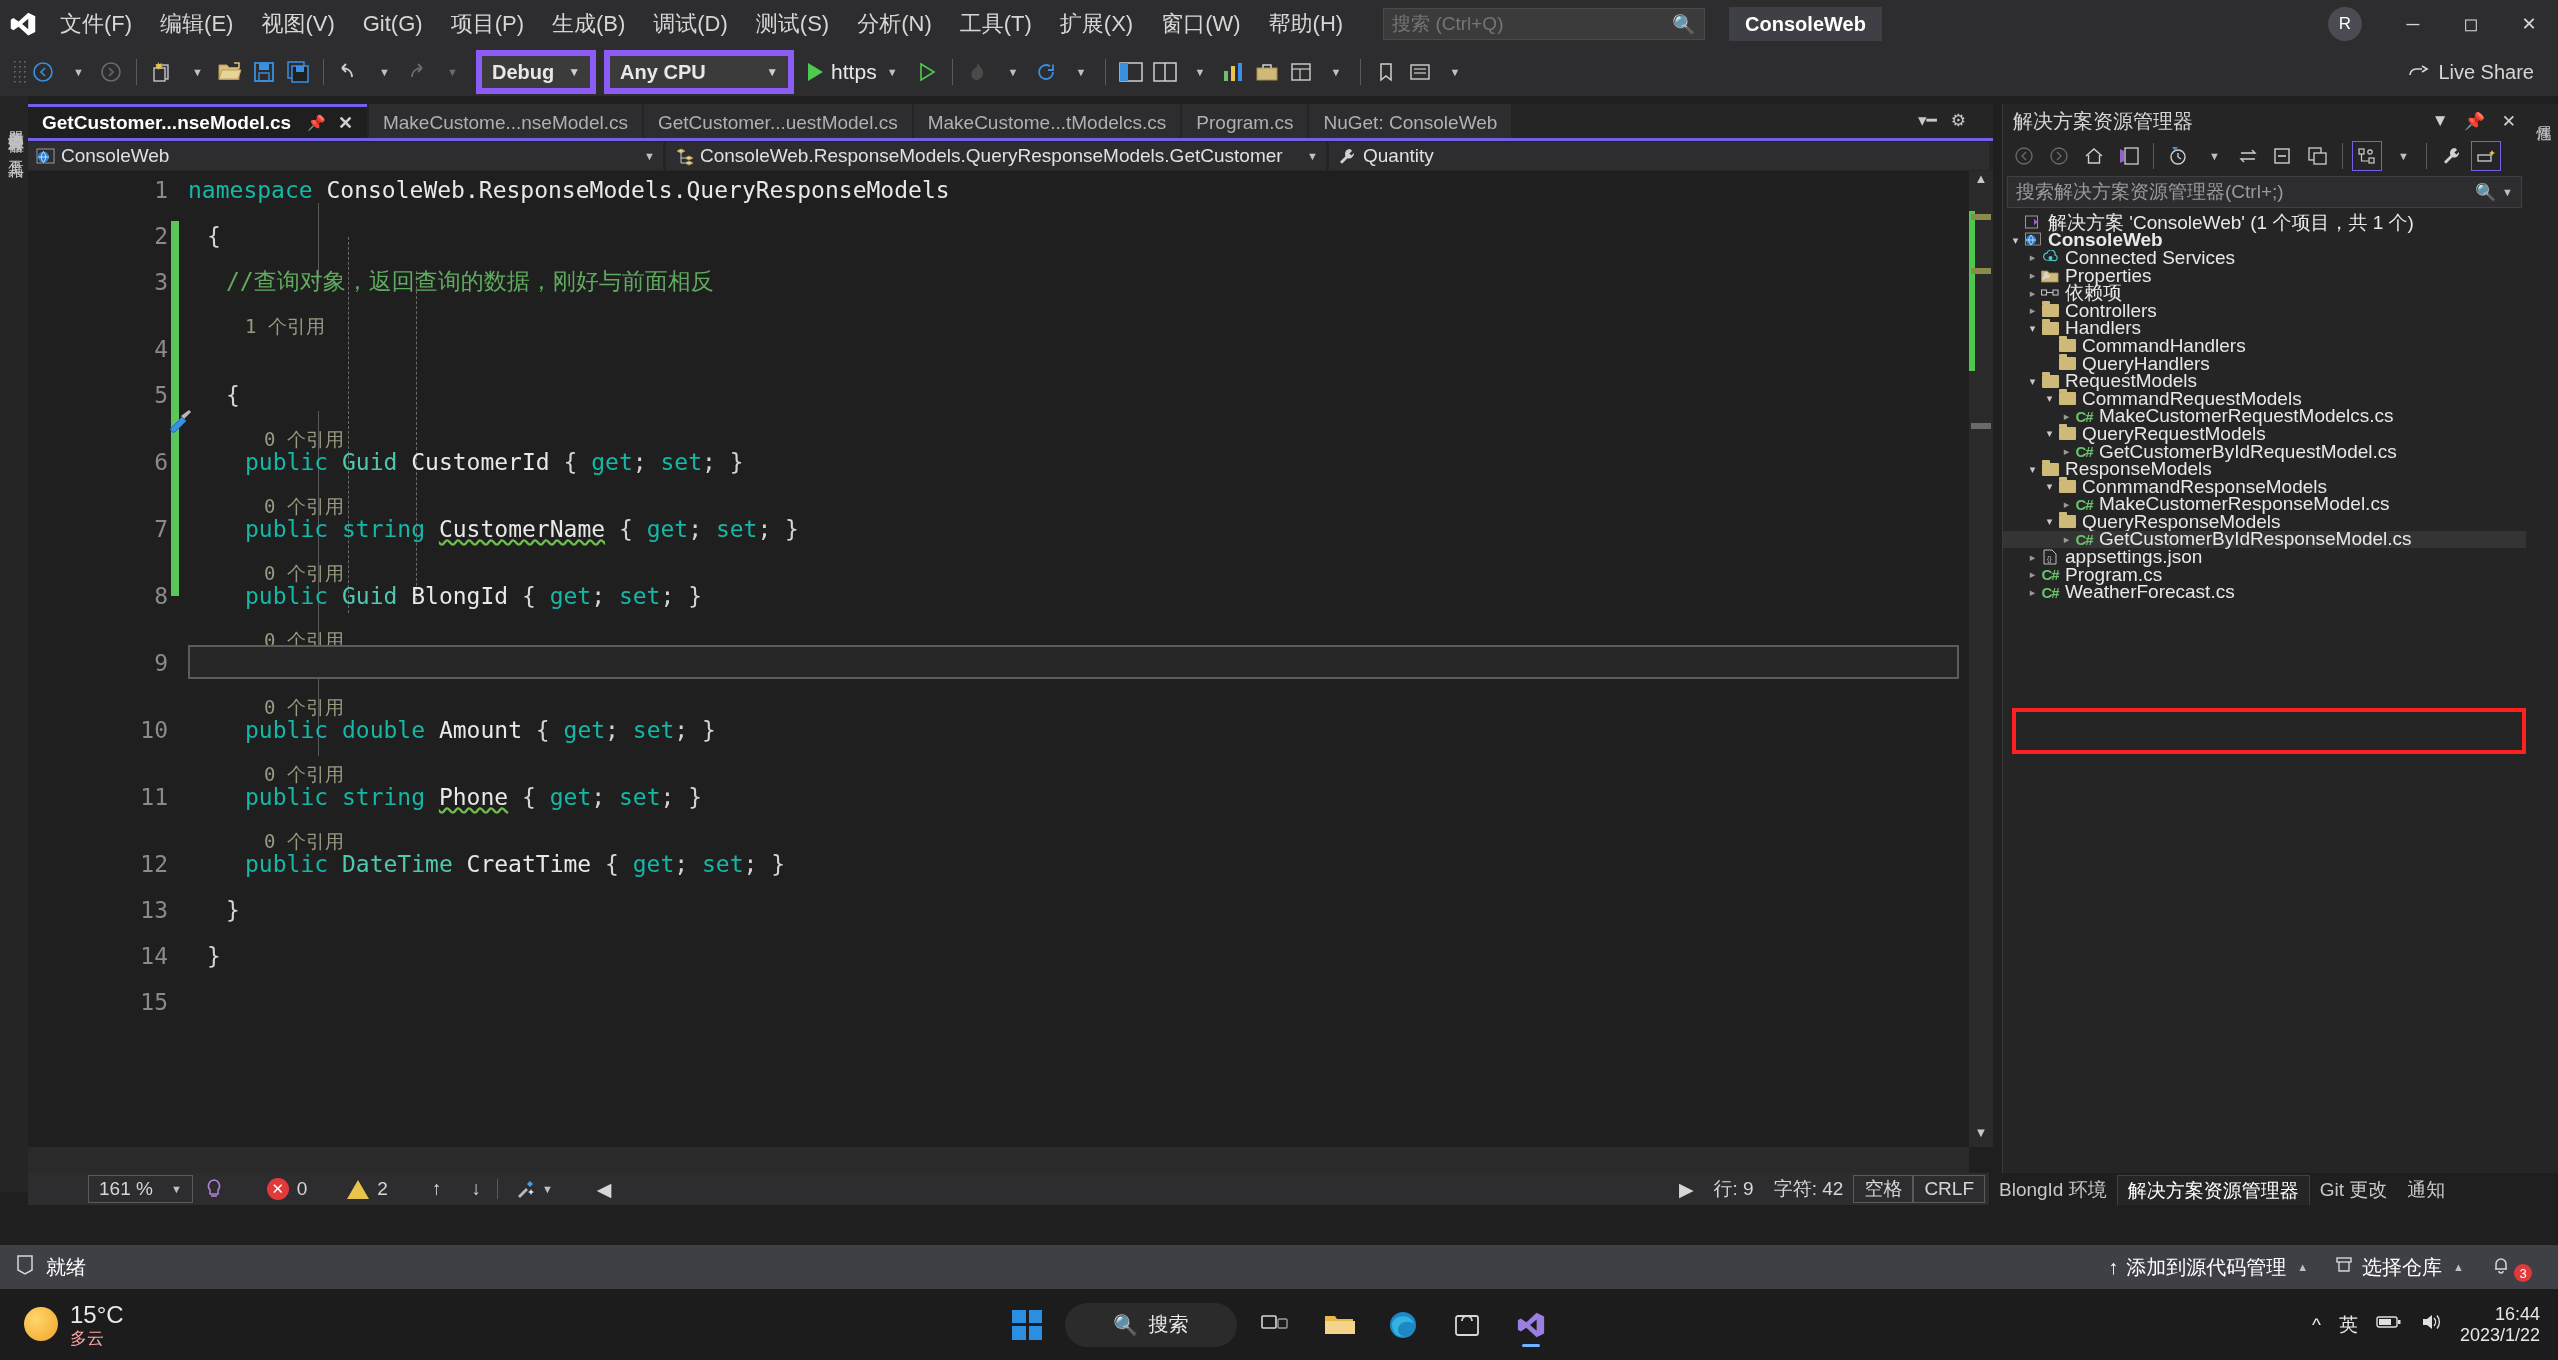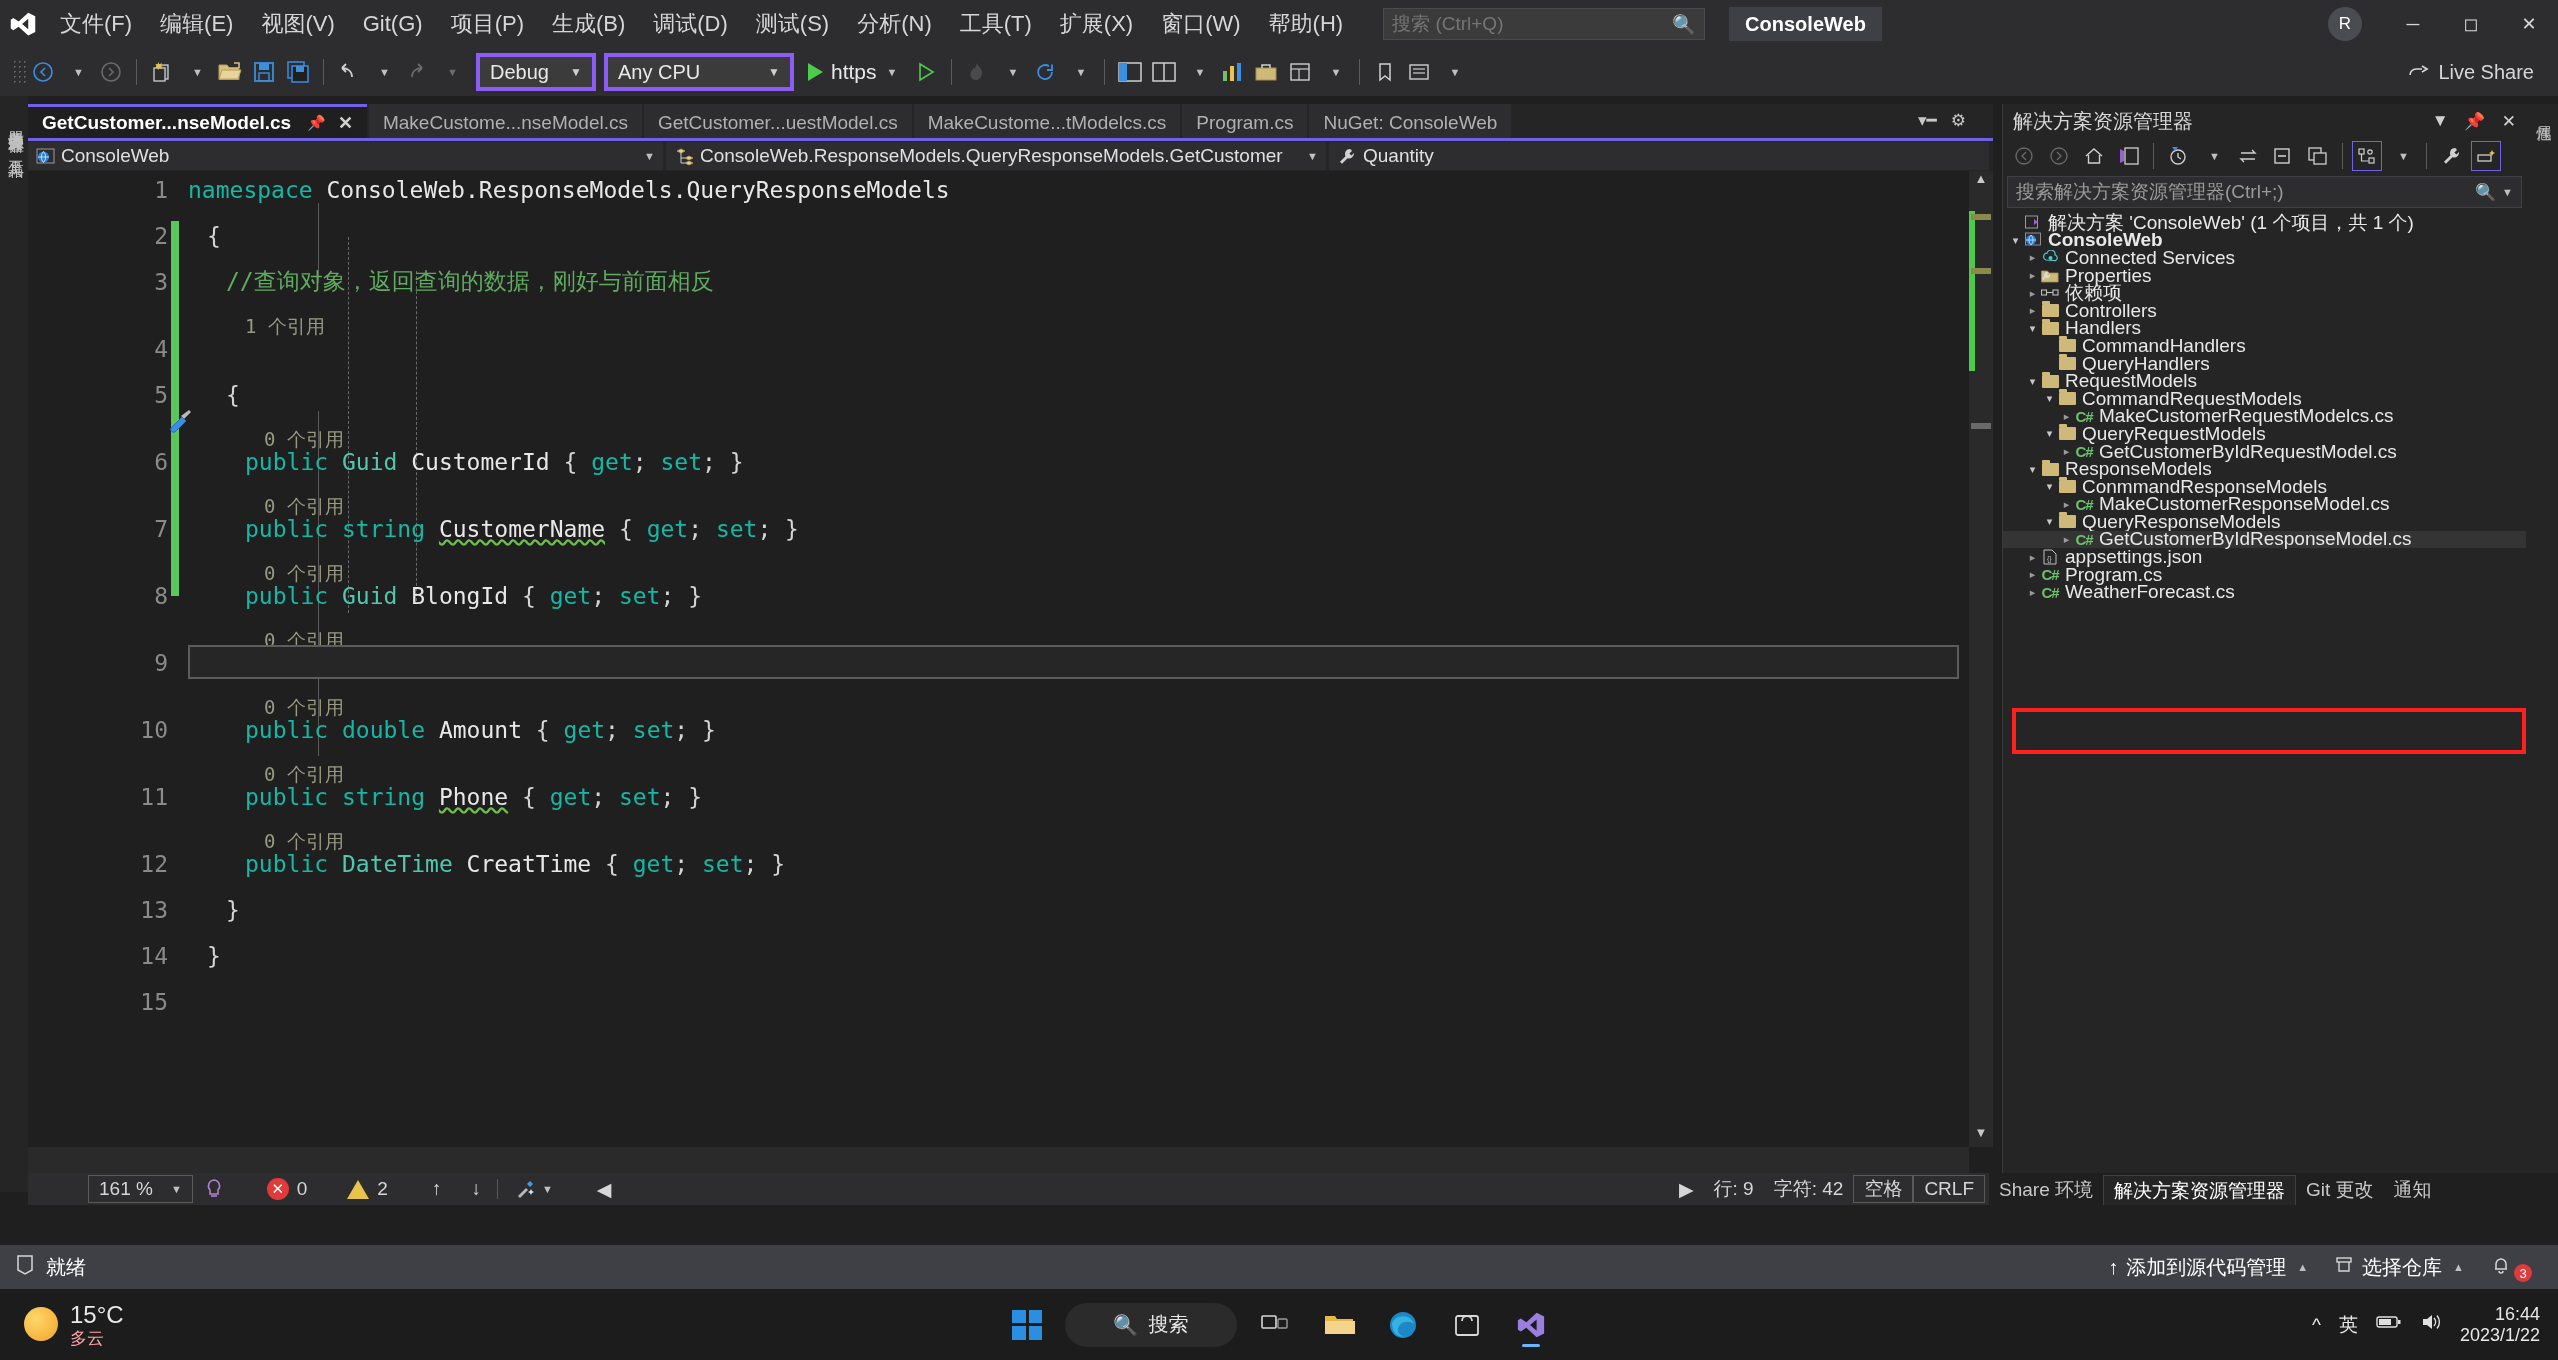--- a/index.html
+++ b/index.html
@@ -51,23 +51,23 @@
     position: absolute; left: 0; top: 48px; width: 2558px; height: 48px;
     background: #2d2d30; display: flex; align-items: center; padding-left: 12px;
   }
   .grip { width: 14px; height: 26px; opacity: .55;
     background-image: radial-gradient(#8a8a8a 1px, transparent 1px);
     background-size: 5px 5px; }
   .tb-btn { height: 40px; min-width: 34px; display: flex; align-items: center; justify-content: center; color: #d0d0d0; }
   .tb-sep { width: 1px; height: 26px; background: #5a5a5c; margin: 0 8px; }
   .caret { font-size: 11px; color: #c0c0c0; margin-left: 3px; }
   .combo {
-    height: 38px; background: #3b3b3c; border: 4px solid #8b5cf6; color: #e8e8e8;
+    height: 44px; background: #3b3b3c; border: 6px solid #8b5cf6; color: #e8e8e8;
     font-size: 20px; display: flex; align-items: center; justify-content: space-between;
-    padding: 0 10px; margin-left: 8px;
+    padding: 0 10px; margin-left: 8px; font-weight: bold;
   }
   .combo .cv { white-space: nowrap; }
   .combo .cc { font-size: 12px; margin-left: 14px; color: #cfcfcf; }
   .run-btn { display: flex; align-items: center; color: #e8e8e8; font-size: 21px; margin-left: 14px; }
   .tri { width: 0; height: 0; border-left: 15px solid #4ec94e; border-top: 9px solid transparent; border-bottom: 9px solid transparent; margin-right: 8px; }
   .live-share { position: absolute; right: 24px; color: #d6d6d6; font-size: 20px; display: flex; align-items: center; gap: 8px; }
 
   
   .leftrail {
     position: absolute; left: 0; top: 96px; width: 28px; height: 1096px;
@@ -902,21 +902,21 @@
         </div>
       </div>
   </div>
   <div class="redbox"></div>
 
   <div class="rightrail">
     <div class="rr-txt">属性</div>
   </div>
 
   <div class="panel-tabs">
-    <div class="ptab">Share 环境</div>
+    <div class="ptab">BlongId 环境</div>
     <div class="ptab active">解决方案资源管理器</div>
     <div class="ptab">Git 更改</div>
     <div class="ptab">通知</div>
   </div>
 
   <div class="statusbar gray">
     <div class="sb-left">
       <span>
         <svg width="22" height="22" viewBox="0 0 22 22">
             <path d="M4 2 h14 v14 l-7 4 -7-4 Z" fill="none" stroke="#d6d6d6" stroke-width="1.5"></path>

